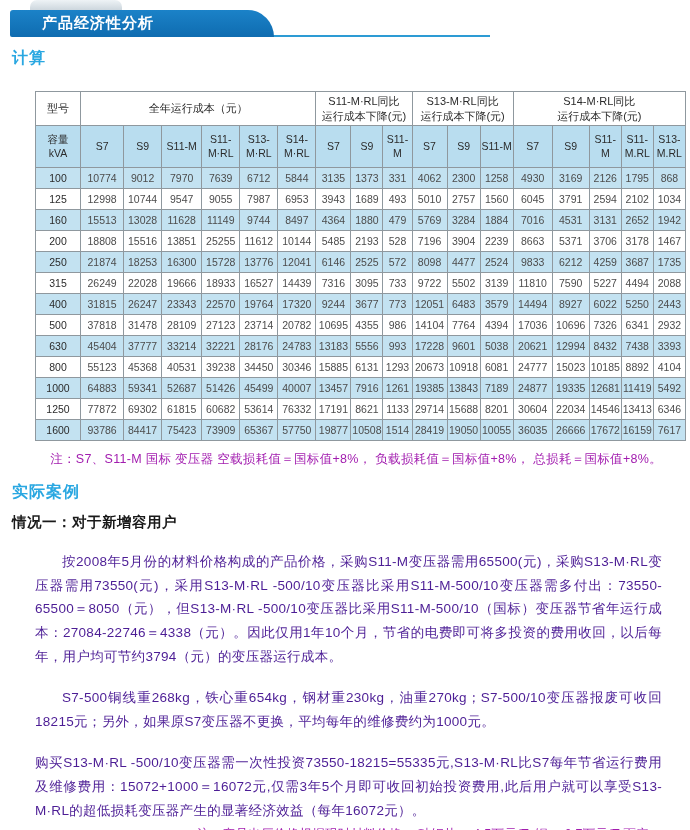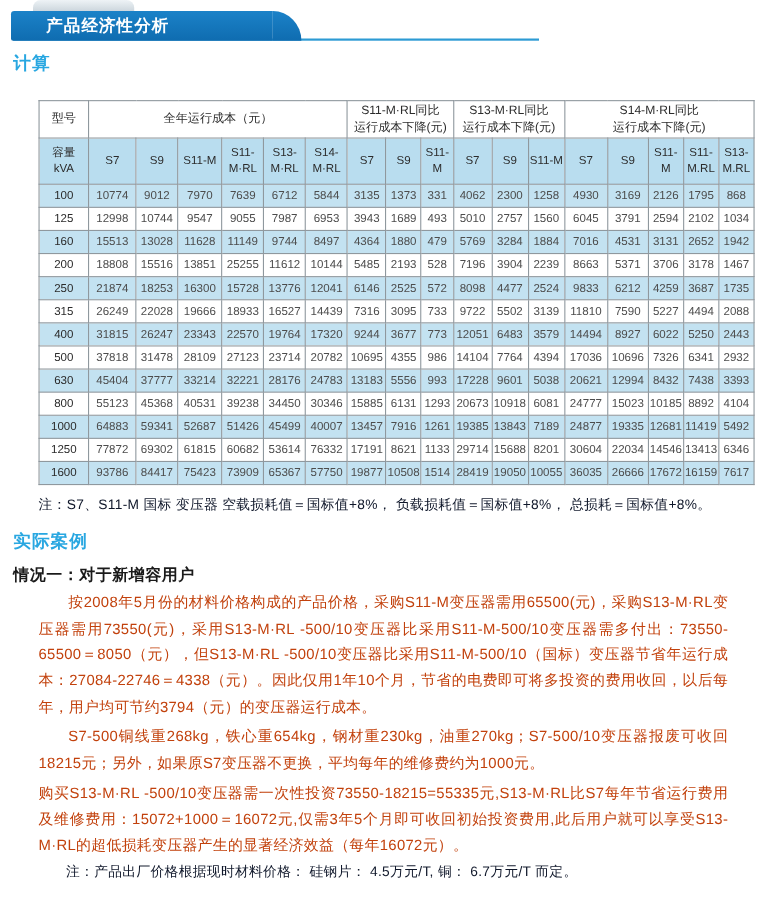--- a/index.html
+++ b/index.html
@@ -61,28 +61,28 @@
   thead tr.subhead th {
     background:#b9ddef; color:#2b2b2b; font-weight:normal;
     font-size:10.5px; height:42px; line-height:1.25;
   }
   tbody td { height:21px; }
   tbody tr.alt td { background:#c3e2f1; }
   tbody td.cap { color:#2b2b2b; }
 
   
   .text-wrap { padding:0 28px 0 35px; }
-  .note { font-size:12.5px; color:#0f172a; margin-top:10px; letter-spacing:0.3px; }
+  .note { font-size:12.5px; color:#a21caf; margin-top:10px; letter-spacing:0.3px;text-align:right; }
   .case-title {
     font-size:14.5px; font-weight:bold; color:#1a1a1a;
     margin:10px 0 4px -23px; letter-spacing:0.5px;
   }
   .body-para {
-    font-size:13.5px; color:#c2410c; line-height:1.75;
-    text-align:justify; letter-spacing:0.3px; margin-top:4px;
+    font-size:13.5px; color:#4c1d95; line-height:1.75;
+    text-align:justify; letter-spacing:0.3px; margin-top:18px;
   }
   .indent { text-indent:2em; }
   .cases-heading-offset { margin-top:14px; }
   .price-note { text-indent:2em; margin-top:4px; }
 </style>
 </head>
 <body>
 
 <div class="page">
 

